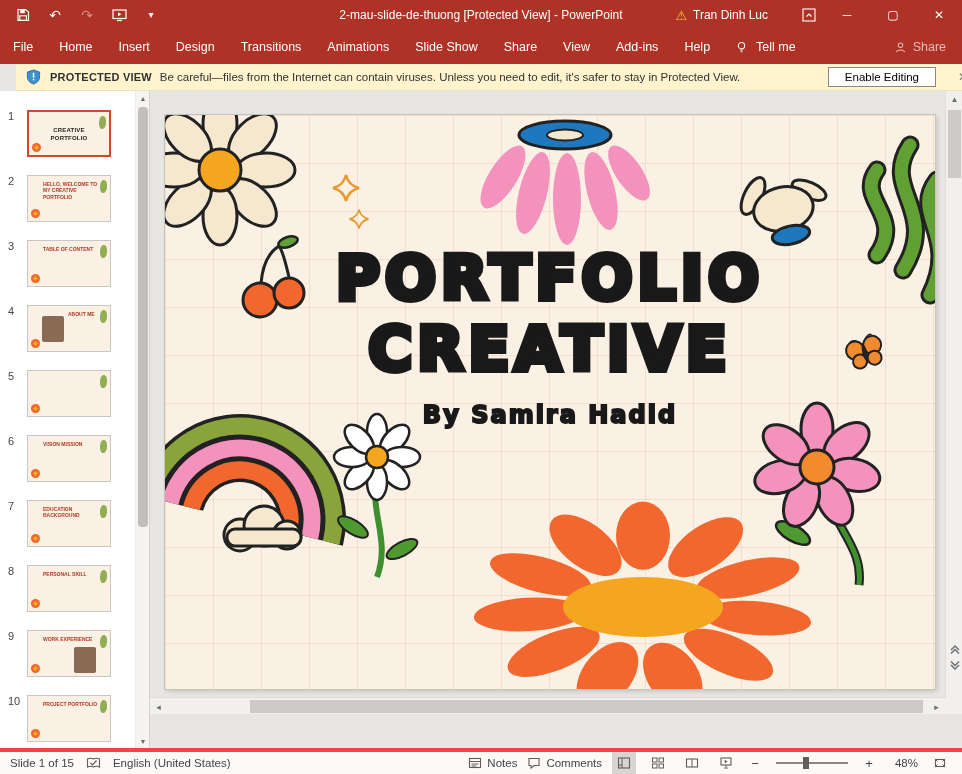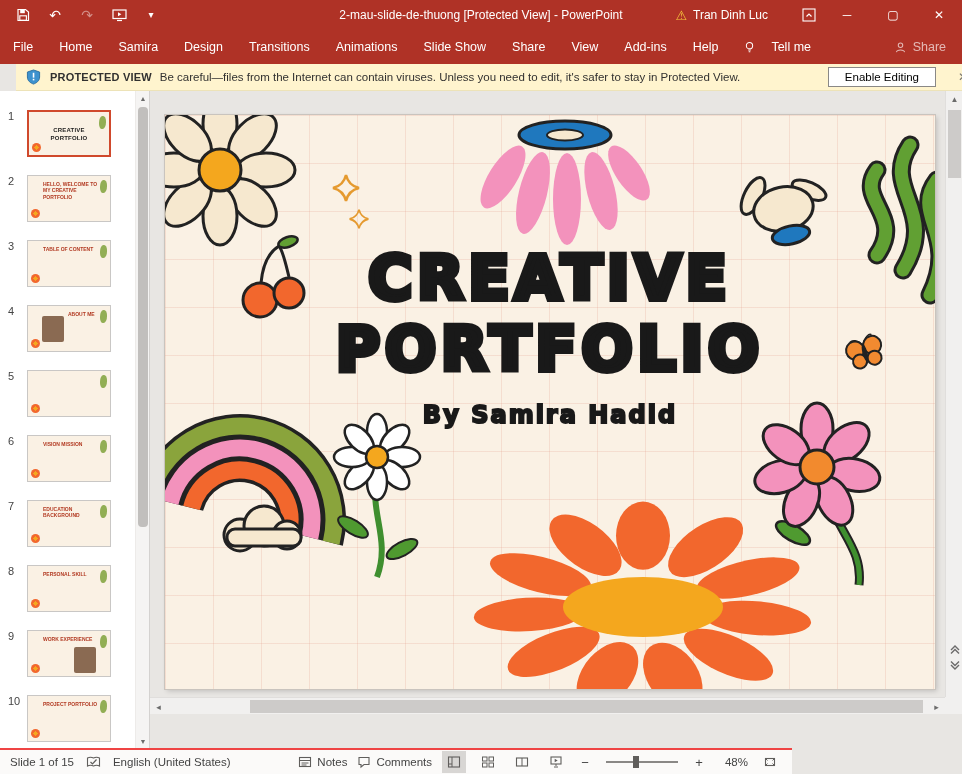--- a/index.html
+++ b/index.html
@@ -18,21 +18,21 @@
   .account { display:flex; align-items:center; gap:6px; font-size:12px; margin-right:26px; }
   .warn-glyph { color:#F8C63D; font-size:13px; line-height:1; }
   .ribbon-opts { width:30px; height:30px; display:flex; align-items:center; justify-content:center; }
   .winbtn { width:46px; height:30px; display:flex; align-items:center; justify-content:center;
     font-size:12px; color:#fff; cursor:pointer; }
 
   
   .tabsrow { position:absolute; top:30px; left:0; width:962px; height:34px;
     background:#AF3226; display:flex; align-items:center; color:#fff; }
   .rtab { font-size:12.5px; padding:0 13px; line-height:34px; white-space:nowrap; cursor:pointer;text-align:center; }
-  .tellme { display:flex; align-items:center; gap:15px; font-size:12.5px; padding:0 12px; cursor:pointer; }
+  .tellme { display:flex; align-items:center; gap:8px; font-size:12.5px; padding:0 12px; cursor:pointer; }
   .share { margin-left:auto; display:flex; align-items:center; gap:6px; font-size:12.5px;
     padding-right:16px; opacity:.65; cursor:pointer; }
 
   
   .banner { position:absolute; top:64px; left:16px; width:962px; height:27px; background:#FFF4CE;
     display:flex; align-items:center; border-bottom:1px solid #EDE3B8; }
   .banner .shield { margin:0 9px 0 10px; }
   .banner .blabel { font-size:11px; font-weight:bold; color:#323130; margin-right:8px; letter-spacing:.2px; }
   .banner .bmsg { font-size:11.5px; color:#323130; }
   .banner .bbtn { margin-left:auto; margin-right:42px; background:#fff; border:1px solid #8A8886;
@@ -86,22 +86,22 @@
   .vscroll .arr, .vscroll .nav { position:absolute; left:0; width:17px; height:17px; display:flex;
     align-items:center; justify-content:center; font-size:8px; color:#6b6b6b; cursor:pointer; }
   .vthumb { position:absolute; left:2px; top:19px; width:13px; height:68px; background:#CDCBC9; cursor:pointer; }
   .hscroll { position:absolute; left:0; bottom:17px; right:17px; height:17px; background:#F1F0EF; border-top:1px solid #E0DEDC; }
   .hscroll .arr { position:absolute; top:0; width:17px; height:17px; display:flex; align-items:center;
     justify-content:center; font-size:9px; color:#6b6b6b; cursor:pointer; }
   .hthumb { position:absolute; top:2px; left:100px; right:22px; height:13px; background:#CDCBC9; cursor:pointer; }
   .corner { position:absolute; right:0; bottom:17px; width:17px; height:17px; background:#F1F0EF; }
 
   
-  .statusbar { position:absolute; bottom:0; left:0; width:792px; height:26px; background:#FBFAF9;
-    border-top:2px solid #ef4444; display:flex; align-items:center; font-size:11.5px; color:#444; }
+  .statusbar { position:absolute; bottom:0; left:0; width:962px; height:26px; background:#FBFAF9;
+    border-top:4px solid #ef4444; display:flex; align-items:center; font-size:11.5px; color:#444; }
   .sb-left { display:flex; align-items:center; gap:12px; padding-left:10px; }
   .sb-right { margin-left:auto; display:flex; align-items:center; gap:10px; padding-right:10px; }
   .sb-item { display:flex; align-items:center; gap:5px; cursor:pointer; }
   .vbtn { width:24px; height:22px; display:flex; align-items:center; justify-content:center; cursor:pointer; }
   .vbtn.sel { background:#D8D6D4; }
   .zslider { position:relative; width:72px; height:2px; background:#8A8886; margin:0 4px; cursor:pointer; }
   .zthumb { position:absolute; left:38%; top:-5px; width:6px; height:12px; background:#605E5C; }
   .zbtn { font-size:13px; color:#444; width:14px; text-align:center; cursor:pointer; }
   .zpct { width:32px; text-align:right; cursor:pointer; }
 
@@ -144,21 +144,21 @@
     </span>
     <span class="winbtn">─</span>
     <span class="winbtn">▢</span>
     <span class="winbtn close">✕</span>
   </div>
 </div>
 
 <div class="tabsrow">
   <span class="rtab">File</span>
   <span class="rtab">Home</span>
-  <span class="rtab">Samira</span>
+  <span class="rtab">Insert</span>
   <span class="rtab">Design</span>
   <span class="rtab">Transitions</span>
   <span class="rtab">Animations</span>
   <span class="rtab">Slide Show</span>
   <span class="rtab">Share</span>
   <span class="rtab">View</span>
   <span class="rtab">Add-ins</span>
   <span class="rtab">Help</span>
   <span class="tellme">
     <span>
@@ -402,22 +402,22 @@
             <circle cx="-9" cy="-5" r="9"></circle>
             <circle cx="9" cy="-6" r="9"></circle>
             <circle cx="-7" cy="7" r="7"></circle>
             <circle cx="8" cy="7" r="7"></circle>
           </g>
           <ellipse cx="0" cy="0" rx="2.5" ry="9" fill="#222"></ellipse>
         </g>
       </svg>
 
       <div class="slide-title">
+        <div class="title-line">PORTFOLIO</div>
         <div class="title-line">CREATIVE</div>
-        <div class="title-line">PORTFOLIO</div>
         <div class="byline">By Samira Hadid</div>
       </div>
     </div>
 
     <div class="vscroll">
       <span class="arr" style="top:0;">▲</span>
       <span class="vthumb"></span>
       <span class="nav" style="top:549px;">
         <svg width="10" height="10" viewBox="0 0 10 10">
             <path d="M1,6 L5,2 L9,6 M1,9.5 L5,5.5 L9,9.5" fill="none" stroke="#6b6b6b" stroke-width="1.4"></path>

